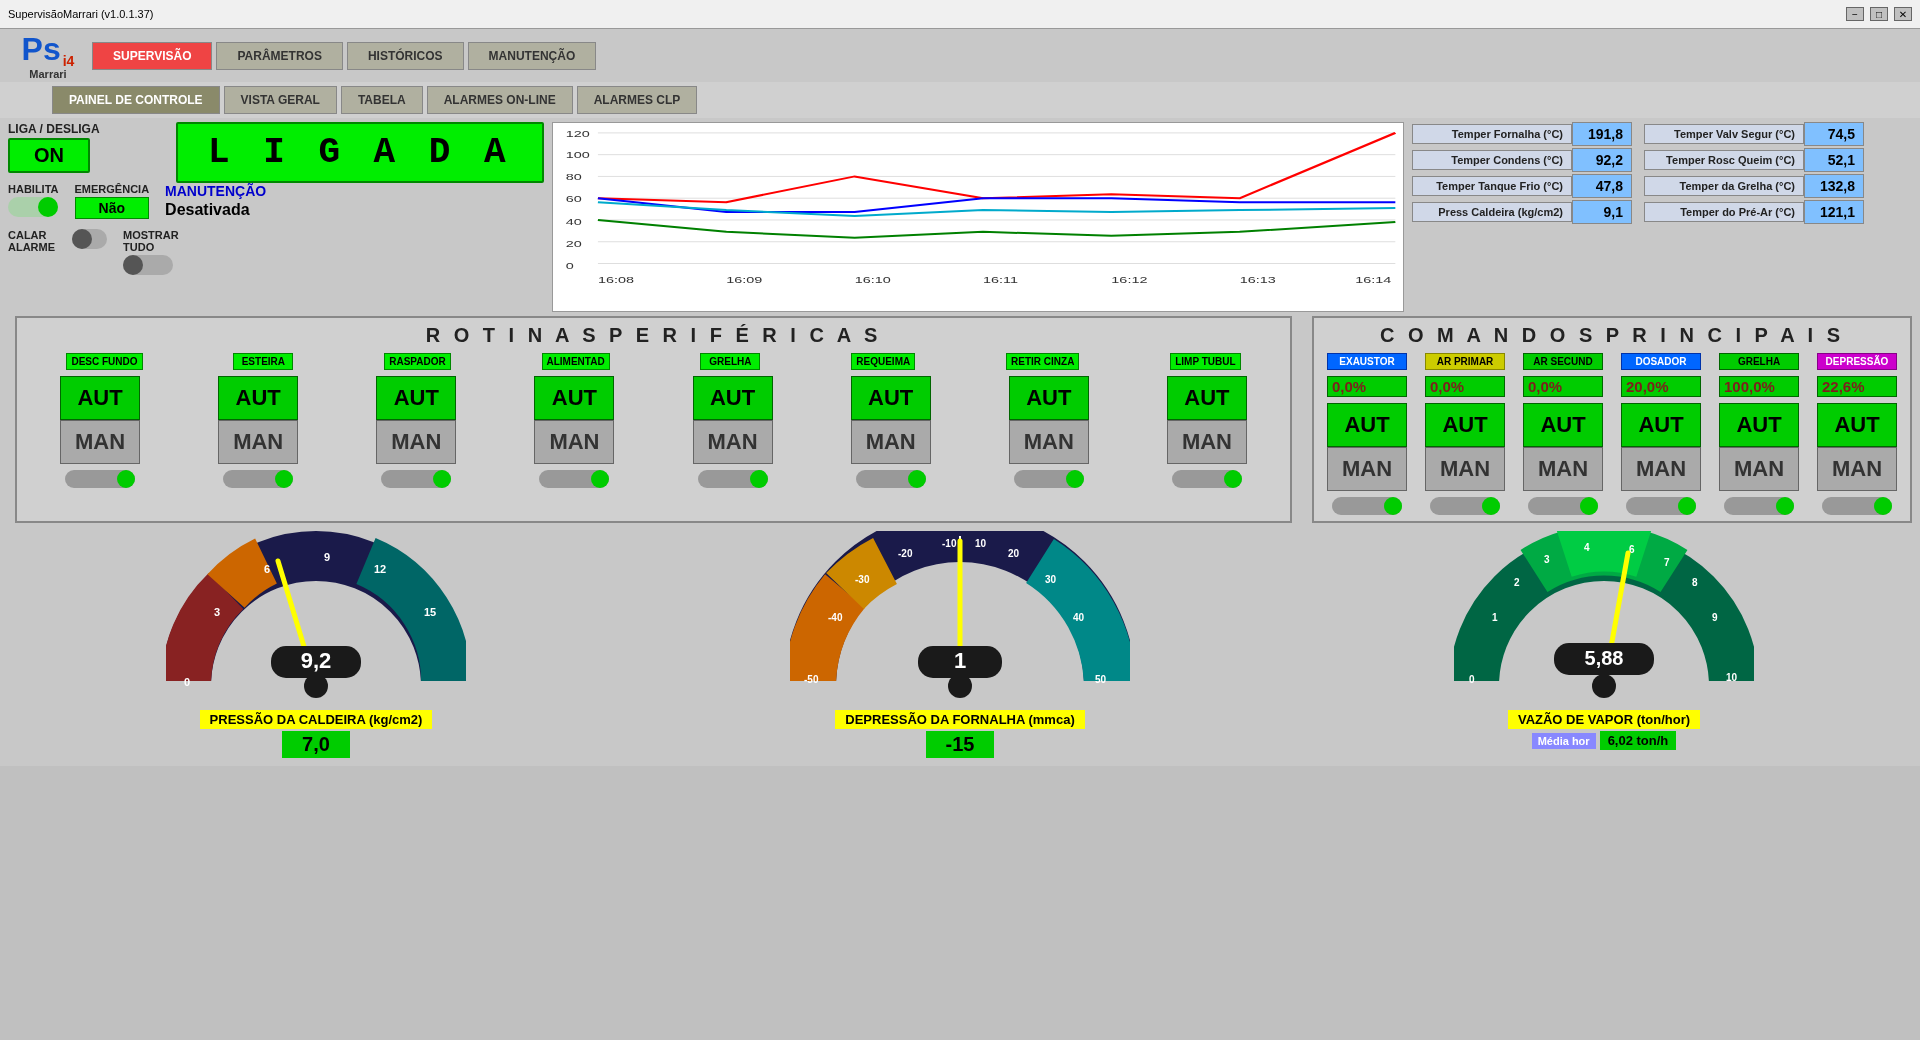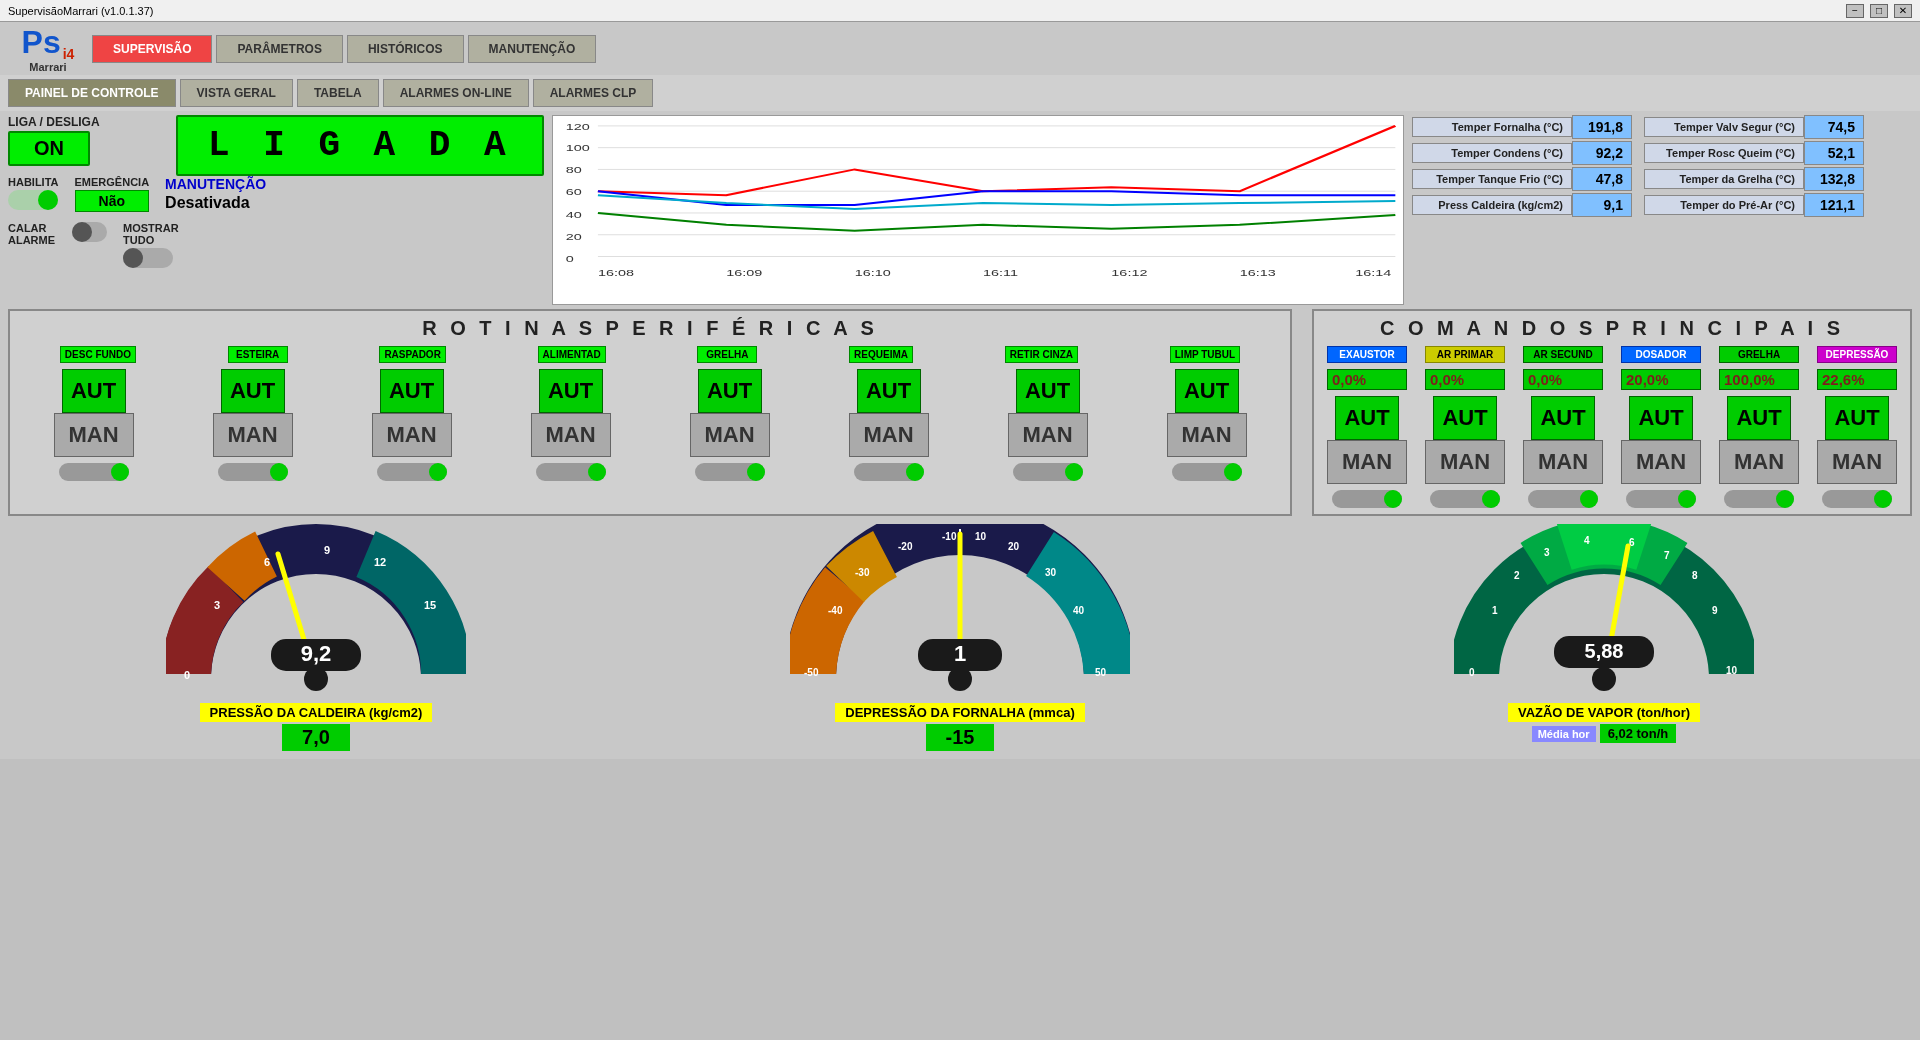--- a/index.html
+++ b/index.html
@@ -8,21 +8,21 @@
       font-family: Arial, sans-serif;
       width: 1920px;
       height: 1040px;
       overflow: hidden;
       font-size: 12px;
     }
 
     
     .title-bar {
       background: #f0f0f0;
-      height: 22px;
+      height: 29px;
       display: flex;
       align-items: center;
       justify-content: space-between;
       padding: 0 8px;
       border-bottom: 1px solid #999;
       font-size: 11px;
     }
     .title-bar-controls { display: flex; gap: 6px; }
     .title-btn { width: 18px; height: 14px; background: #c0c0c0; border: 1px solid #666; font-size: 10px; cursor: pointer; display: flex; align-items: center; justify-content: center; }
 
@@ -65,20 +65,21 @@
       padding: 4px 16px;
       font-size: 12px;
       font-weight: bold;
       color: #333;
       cursor: pointer;
       height: 28px;
     }
     .sub-menu-btn.active {
       background: #8a8a6a;
       color: white;
+      margin-left: 44px;
     }
 
     
     .main-content {
       display: flex;
       flex-direction: column;
       padding: 4px 8px;
       gap: 4px;
       background: #c8c8c8;
     }
@@ -214,20 +215,21 @@
       font-weight: bold;
       color: #000;
       min-width: 60px;
       text-align: right;
     }
 
     
     .middle-section {
       display: flex;
       gap: 20px;
+      margin-left: 7px;
     }
 
     .rotinas-panel {
       flex: 1;
       background: #d0d0d0;
       border: 2px solid #888;
       padding: 6px;
     }
     .comandos-panel {
       width: 600px;
@@ -271,21 +273,21 @@
       gap: 0;
       min-width: 80px;
     }
     .aut-btn {
       background: #00cc00;
       border: 1px solid #006600;
       color: #000;
       font-weight: bold;
       font-size: 22px;
       padding: 8px 0;
-      width: 64px;
+      width: 80px;
       text-align: center;
       cursor: pointer;
     }
     .man-btn {
       background: #aaaaaa;
       border: 1px solid #666;
       color: #333;
       font-weight: bold;
       font-size: 22px;
       padding: 8px 0;

